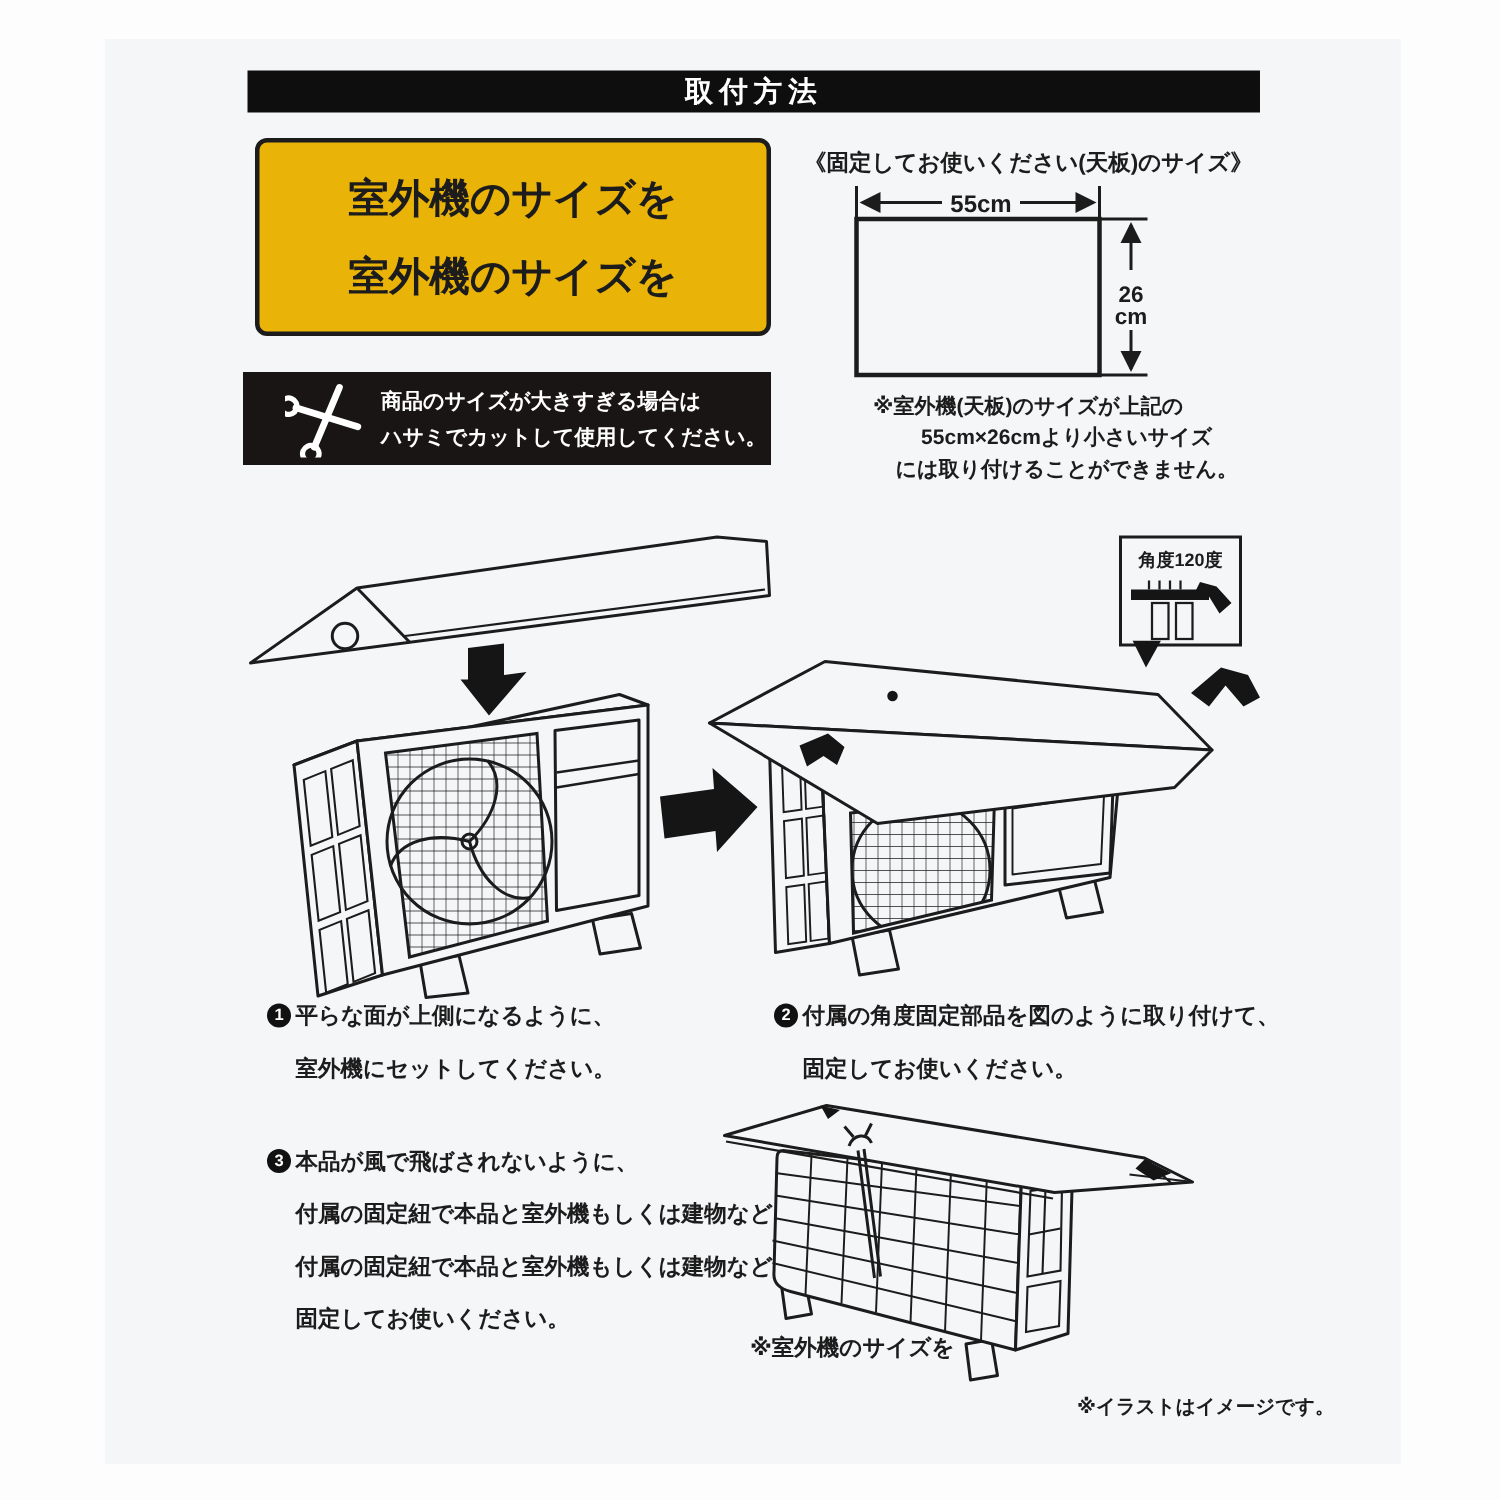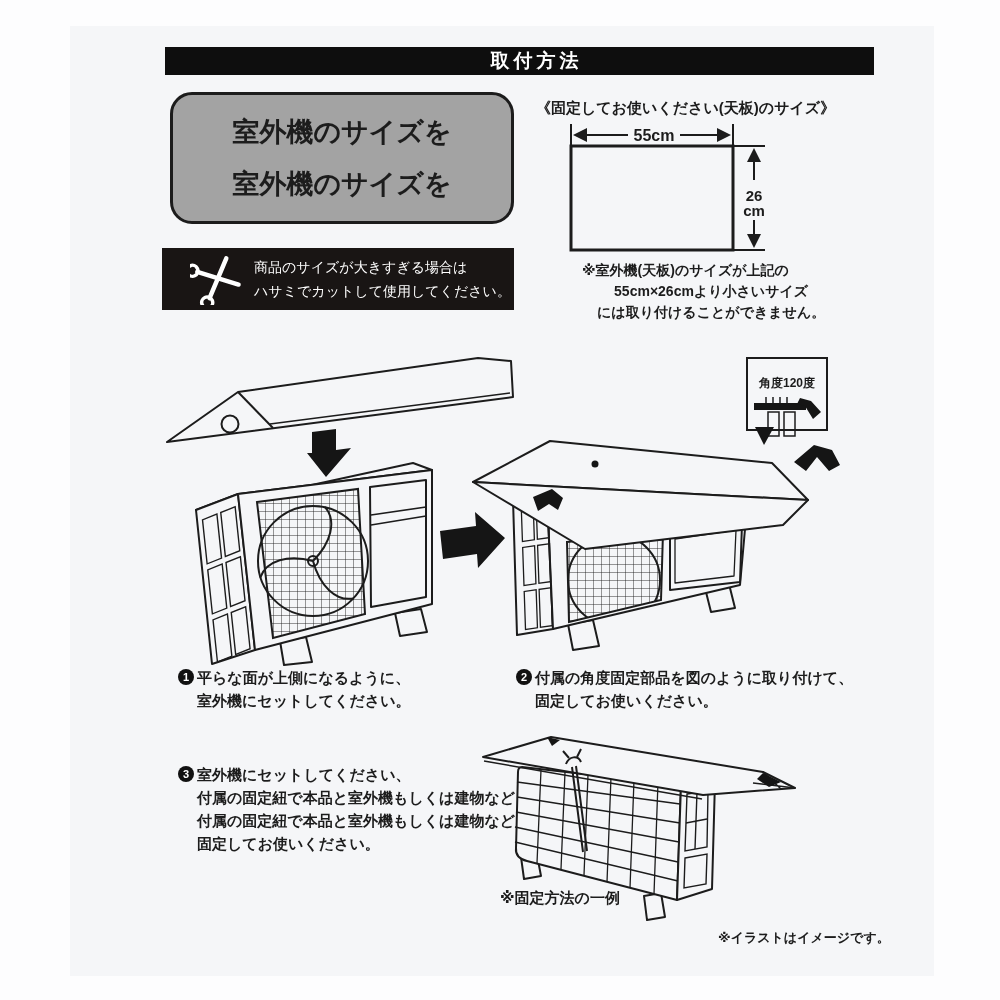--- a/index.html
+++ b/index.html
@@ -6,48 +6,48 @@
   body{
     width:1000px;height:1000px;position:relative;overflow:hidden;
     background:#fdfdfe;
     font-family:"Liberation Sans","DejaVu Sans",sans-serif;
     color:#1c1c1c;
   }
   .abs{position:absolute;}
   .paper{background:#f5f6f8;}
   .banner{
     background:#0e0e0e;color:#fff;display:flex;align-items:center;justify-content:center;
-    font-weight:bold;font-size:19px;letter-spacing:4px;padding-left:34px;
+    font-weight:bold;font-size:19px;letter-spacing:4px;
   }
   .confirm-box{
-    border:3px solid #1c1c1c;border-radius:22px;background:#a3a3a3;
+    border:3px solid #1c1c1c;border-radius:8px;background:#eab308;
     display:flex;flex-direction:column;align-items:center;justify-content:center;
     font-weight:bold;font-size:27px;line-height:52px;text-align:center;
   }
   .size-title{font-weight:bold;font-size:15px;white-space:nowrap;}
   .notes{font-size:14px;font-weight:600;line-height:21px;white-space:nowrap;margin-left:20px;}
   .notes .cont{padding-left:15px;text-align:center;}
   .cut-notice{
     background:#191514;color:#fff;display:flex;align-items:center;
   }
-  .cut-notice .txt{font-size:14px;font-weight:400;line-height:24px;white-space:nowrap;}
+  .cut-notice .txt{font-size:14px;font-weight:700;line-height:24px;white-space:nowrap;}
   .step{font-size:15px;font-weight:600;line-height:23px;white-space:nowrap;}
   .step .first{display:flex;align-items:flex-start;}
   .bullet{
     flex:0 0 auto;width:16px;height:16px;border-radius:50%;background:#111;color:#fff;
     font-size:11px;font-weight:bold;display:flex;align-items:center;justify-content:center;
     margin-right:3px;margin-top:3px;
   }
-  .step .cont{padding-left:19px;}
+  .step .cont{padding-left:19px;margin-top:12px;}
   .caption{font-size:15px;font-weight:600;white-space:nowrap;}
   .small-note{font-size:13px;font-weight:600;white-space:nowrap;}
   .inset-box{
     border:2px solid #1c1c1c;background:#f5f6f8;
   }
-  .inset-label{font-size:12px;font-weight:bold;text-align:center;white-space:nowrap;padding-top:16px;}
+  .inset-label{font-size:12px;font-weight:bold;text-align:center;white-space:nowrap;padding-top:6px;}
   svg{display:block;}
   svg text{font-family:"Liberation Sans","DejaVu Sans",sans-serif;}
 </style>
 </head>
 <body>
 
 <div class="abs paper" style="left:70px;top:26px;width:864px;height:950px;"></div>
 
 <div class="abs banner" style="left:165px;top:47px;width:675px;height:28px;">
   <span>取付方法</span>
@@ -217,21 +217,21 @@
   <div class="first">
     <span class="bullet">2</span>
     <span>付属の角度固定部品を図のように取り付けて、</span>
   </div>
   <div class="cont">固定してお使いください。</div>
 </div>
 
 <div class="abs step" style="left:178px;top:763px;">
   <div class="first">
     <span class="bullet">3</span>
-    <span>室外機にセットしてください、</span>
+    <span>本品が風で飛ばされないように、</span>
   </div>
   <div class="cont">付属の固定紐で本品と室外機もしくは建物など</div>
   <div class="cont">付属の固定紐で本品と室外機もしくは建物など</div>
   <div class="cont">固定してお使いください。</div>
 </div>
 
 <svg class="abs" style="left:465px;top:727px;" width="400" height="215" viewBox="0 0 400 215">
   <g stroke="#1c1c1c" stroke-width="2" fill="#f5f6f8" stroke-linejoin="round">
     <polygon points="56,130 72,128 76,149 59,152"></polygon>
     <polygon points="179,169 196,166 200,190 182,193"></polygon>
@@ -256,14 +256,14 @@
   </g>
   <polygon points="82,10 95,13 87,19" fill="#151515"></polygon>
   <polygon points="298,46 316,55 304,60 292,52" fill="#151515"></polygon>
   <g stroke="#1c1c1c" stroke-width="2" fill="none">
     <path d="M107,40 L118,125 M111,39 L122,124"></path>
     <path d="M101,37 C104,29 113,28 116,35"></path>
     <path d="M104,31 L98,24 M112,30 L116,22"></path>
   </g>
 </svg>
 
-<div class="abs caption" style="left:500px;top:889px;">※固定方法の一例</div>
+<div class="abs caption" style="left:500px;top:889px;">※室外機のサイズを</div>
 <div class="abs small-note" style="left:718px;top:929px;">※イラストはイメージです。</div>
 
 </body></html>

